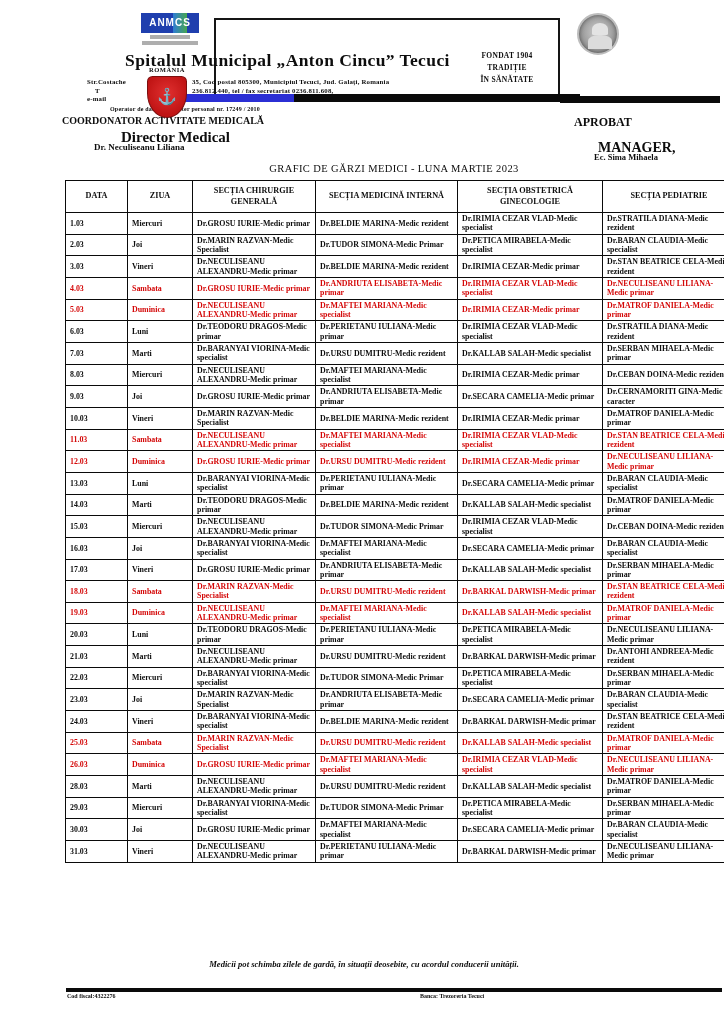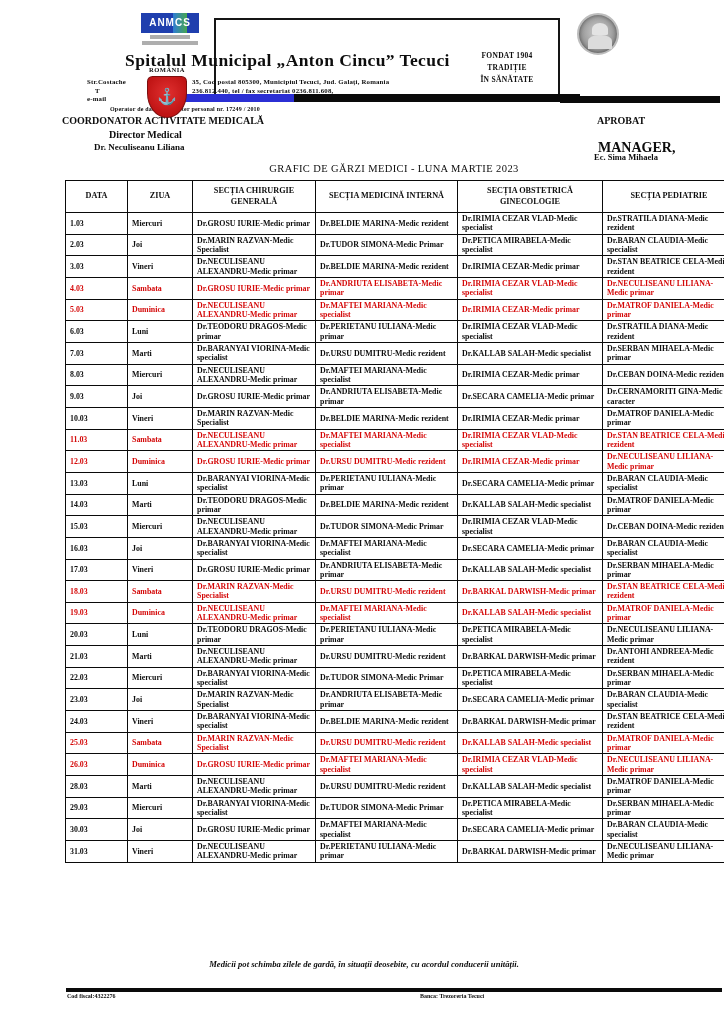--- a/index.html
+++ b/index.html
@@ -100,22 +100,22 @@
   <div class="bar-black-1"></div>
   <div class="bar-black-2"></div>
   <div class="addr" style="left:78px; top:106px; font-size:6px;">Operator de date cu caracter personal nr. 17249 / 2010</div>
 
   <div class="medallion">
     <div class="bust"></div>
     <div class="body"></div>
   </div>
 
   <div class="sig" style="left:30px;  top:115px; font-size:10px;">COORDONATOR  ACTIVITATE  MEDICALĂ</div>
-  <div class="sig" style="left:565px; top:115px; font-size:10px;font-family:Liberation Serif, serif;">APROBAT</div>
-  <div class="sig" style="left:77px;  top:129px; font-size:10px;">Director Medical</div>
+  <div class="sig" style="left:542px; top:115px; font-size:12px;font-family:Liberation Serif, serif;">APROBAT</div>
+  <div class="sig" style="left:89px;  top:129px; font-size:15px;">Director Medical</div>
   <div class="sig" style="left:62px;  top:142px; font-size:9px;">Dr. Neculiseanu Liliana</div>
   <div class="sig" style="left:566px; top:140px; font-size:14px;">MANAGER,</div>
   <div class="sig" style="left:562px; top:152px; font-size:8.5px;">Ec. Sima Mihaela</div>
 
   <div class="doc-title">GRAFIC DE  GĂRZI MEDICI -  LUNA MARTIE  2023</div>
 
   <div class="grid-wrap">
     <table class="grid">
       <colgroup>
         <col style="width:62px">

